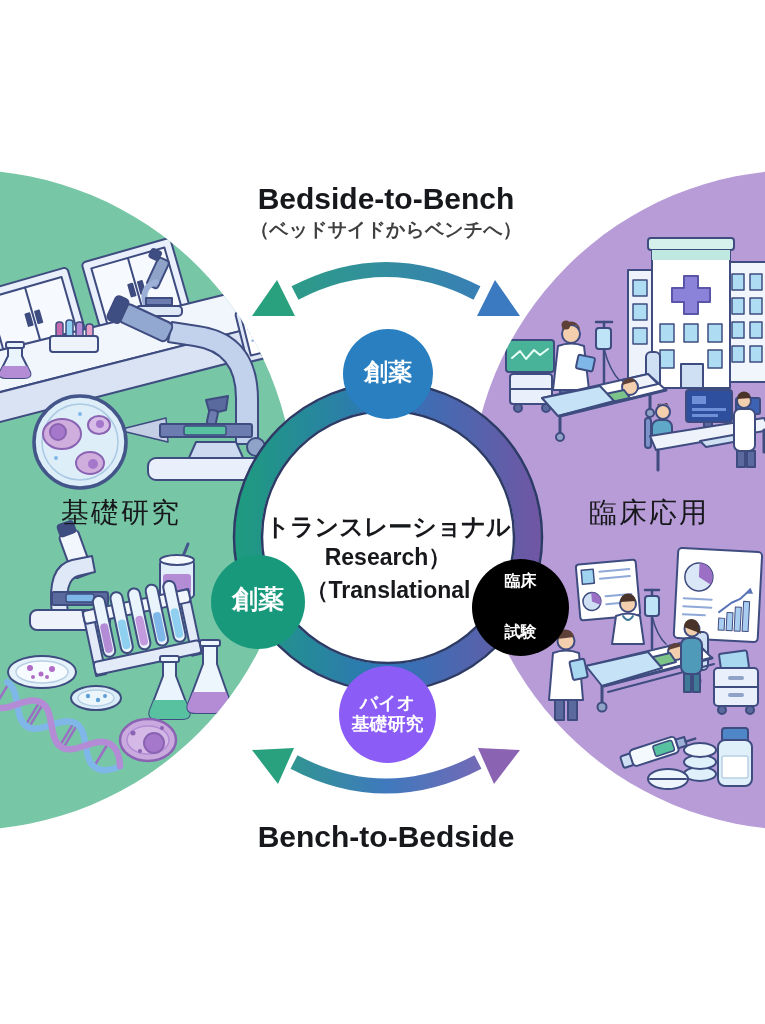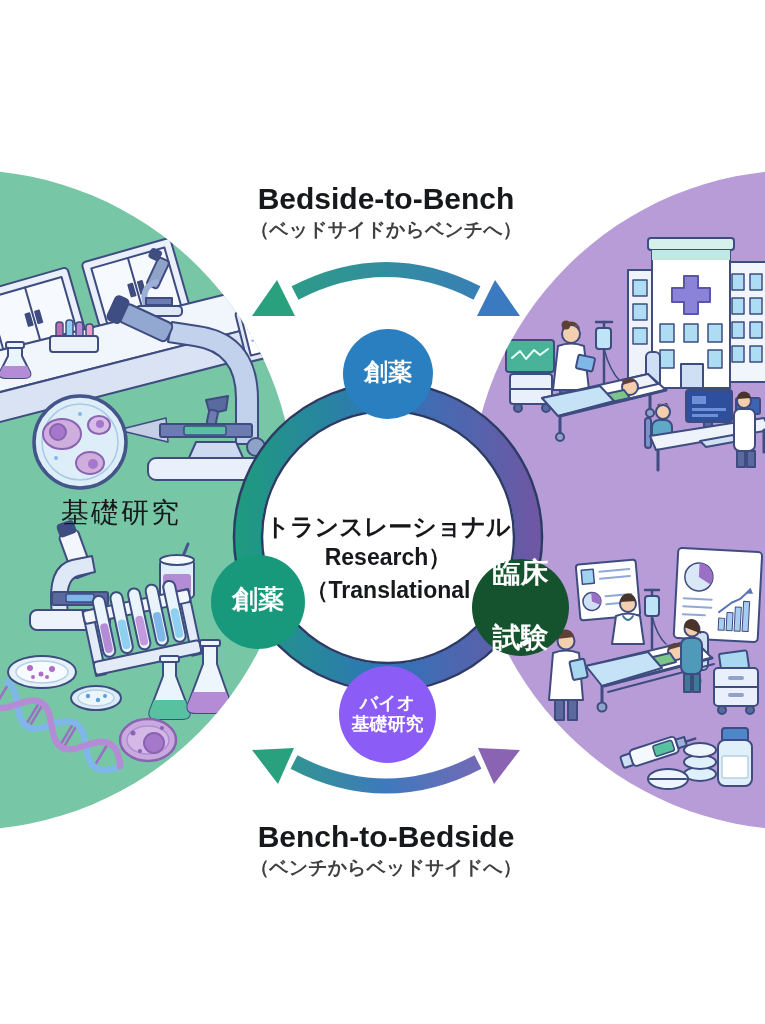--- a/index.html
+++ b/index.html
@@ -12,21 +12,21 @@
   .heading-ja{font-size:19px;font-weight:700;color:#404040;white-space:nowrap;}
   .side-label{font-size:28px;font-weight:400;color:#17181c;letter-spacing:2px;white-space:nowrap;}
   .center-block{width:300px;color:#17181c;}
   .center-ja{font-size:24px;font-weight:700;line-height:1.35;margin-top:48px;}
   .center-en{font-size:23px;font-weight:700;line-height:1.26;}
   .badge{position:absolute;border-radius:50%;display:flex;flex-direction:column;
          align-items:center;justify-content:center;color:#ffffff;font-weight:700;
          line-height:1.15;text-align:left;white-space:nowrap;font-family:Liberation Mono, monospace;}
   .badge-top{left:343px;top:329px;width:90px;height:90px;background:#2a7fc1;font-size:24px;}
   .badge-left{left:211px;top:555px;width:94px;height:94px;background:#18997c;font-size:26px;}
-  .badge-right{left:472px;top:559px;width:97px;height:97px;background:#14532d;font-size:28px;gap:32px;}
+  .badge-right{left:472px;top:559px;width:97px;height:97px;background:#000000;font-size:16px;gap:32px;}
   .badge-bottom{left:339px;top:666px;width:97px;height:97px;background:#8b5cf6;font-size:18px;}
 </style>
 </head>
 <body>
 
 <div class="canvas">
 
 <svg class="scene" width="765" height="1024" viewBox="0 0 765 1024">
   <defs>
     <clipPath id="clipL">
@@ -439,20 +439,21 @@
     <circle cx="388" cy="537" r="140" fill="#ffffff" stroke="url(#gradRing)" stroke-width="26"></circle>
     <circle cx="388" cy="537" r="154" fill="none" stroke="#2c3a66" stroke-width="2.5"></circle>
     <circle cx="388" cy="537" r="126" fill="none" stroke="#2c3a66" stroke-width="2.5"></circle>
   </g>
 </svg>
 
 <div class="abs ctr heading-en" style="left:386px;top:182px;">Bedside-to-Bench</div>
 <div class="abs ctr heading-ja" style="left:386px;top:217px;">（ベッドサイドからベンチへ）</div>
 
 <div class="abs ctr side-label" style="left:121px;top:494px;">基礎研究</div>
+<div class="abs ctr side-label" style="left:649px;top:494px;">臨床応用</div>
 
 <div class="abs ctr center-block" style="left:388px;top:463px;">
   <div class="center-ja">トランスレーショナル</div>
   <div class="center-en">Research）</div>
   <div class="center-en" style="margin-top:4px;">（Translational</div>
 </div>
 
 <div class="badge badge-top">
   <span>創薬</span>
 </div>
@@ -462,15 +463,14 @@
 <div class="badge badge-right">
   <span>臨床</span>
   <span>試験</span>
 </div>
 <div class="badge badge-bottom">
   <span>バイオ</span>
   <span>基礎研究</span>
 </div>
 
 <div class="abs ctr heading-en" style="left:386px;top:820px;">Bench-to-Bedside</div>
-<div class="abs ctr heading-ja" style="left:386px;top:855px;">（ベンチからベッドサイドへ）</div>
 
 </div>
 
 </body></html>

